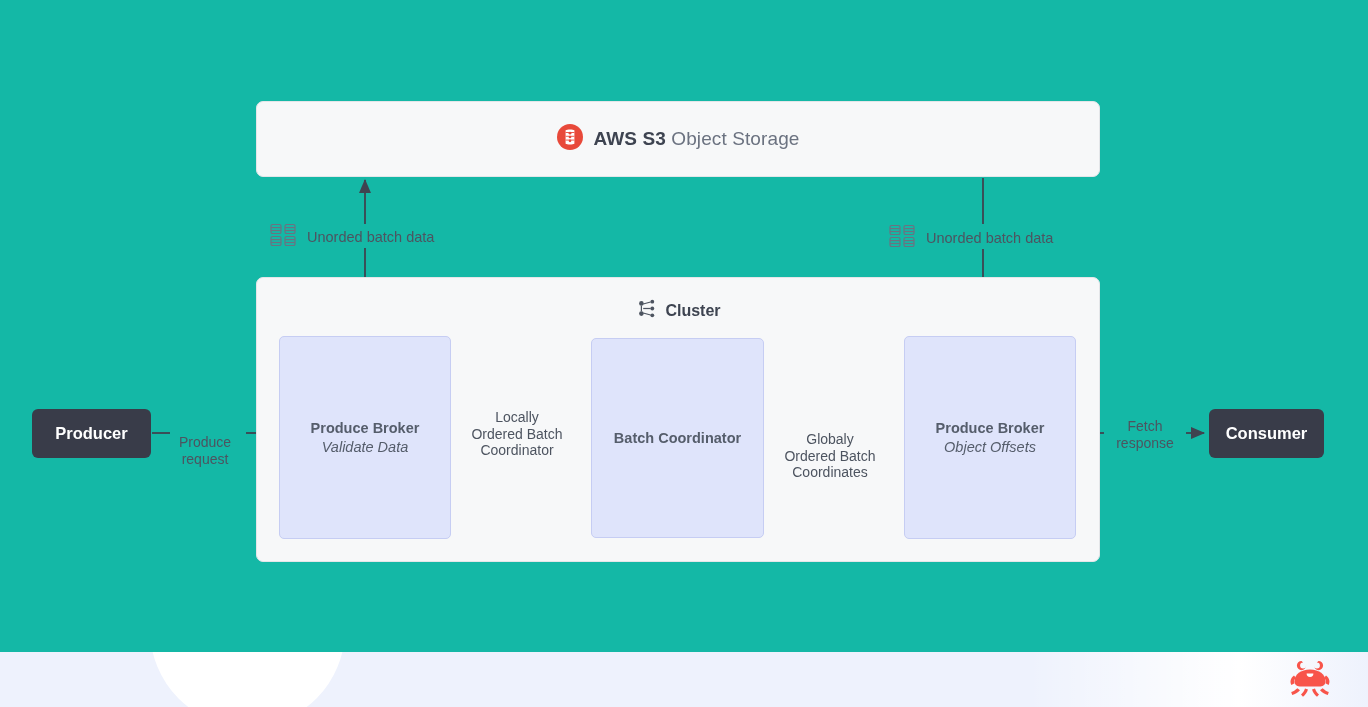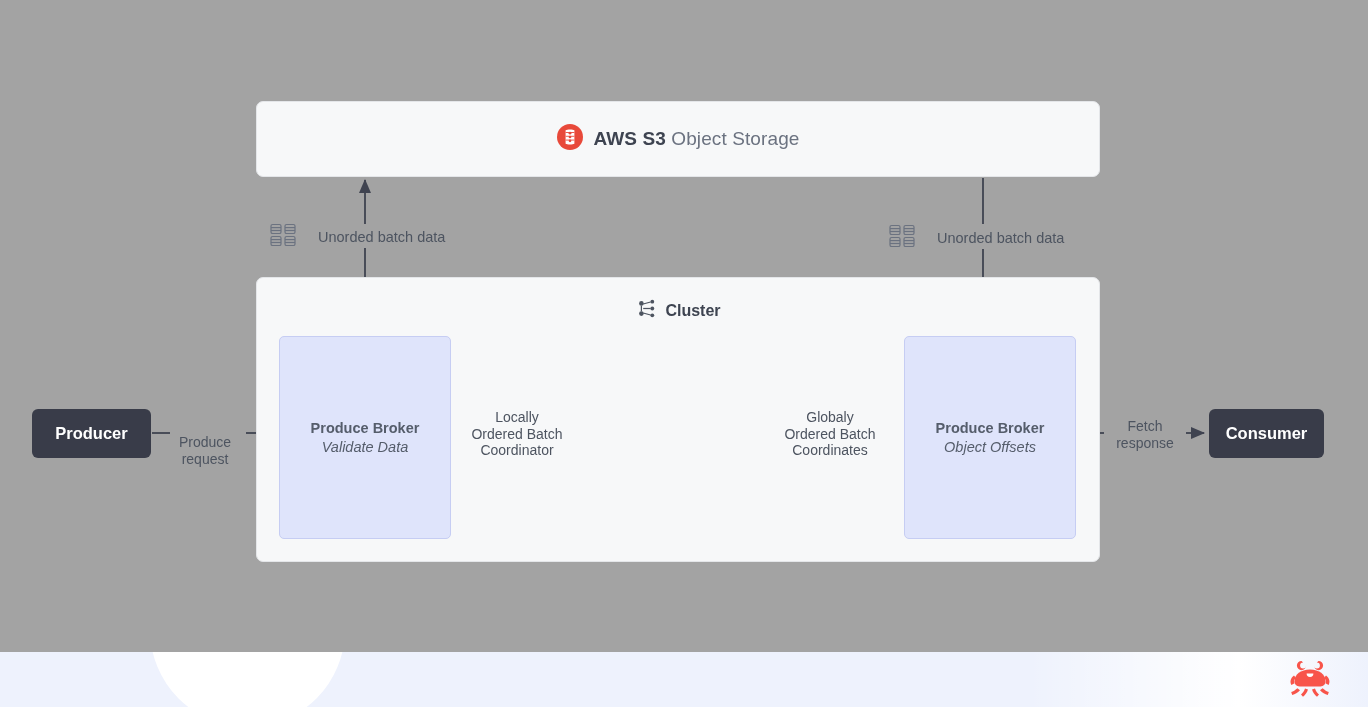--- a/index.html
+++ b/index.html
@@ -8,21 +8,21 @@
     width: 1368px;
     height: 707px;
     background: #ffffff;
     font-family: "Liberation Sans", sans-serif;
     overflow: hidden;
   }
   #stage {
     position: relative;
     width: 1368px;
     height: 707px;
-    background: #a3a3a3;
+    background: #14b8a6;
   }
 
   
   .footer-band {
     position: absolute;
     left: 0; top: 652px;
     width: 1368px; height: 55px;
     background: #eef2fd;
     overflow: hidden;
   }
@@ -142,28 +142,28 @@
   .edge-label {
     position: absolute;
     font-size: 14px;
     line-height: 16.5px;
     color: #4d5460;
     text-align: center;
     white-space: pre-line;
   }
   #label-produce-request { left: 166px; top: 434px; width: 78px; }
   #label-locally-ordered { left: 459px; top: 409px; width: 116px; }
-  #label-globaly-ordered { left: 772px; top: 409px; width: 116px; }
+  #label-globaly-ordered { left: 772px; top: 431px; width: 116px; }
   #label-fetch-response { left: 1107px; top: 418px; width: 76px; }
 
   .storage-label {
     position: absolute;
     display: flex;
     align-items: center;
-    gap: 20px;
+    gap: 9px;
   }
   .storage-label .txt {
     font-size: 14.5px;
     color: #4d5460;
     white-space: nowrap;
   }
   #label-unordered-left  { left: 270px; top: 223px; }
   #label-unordered-right { left: 889px; top: 224px; }
 
   
@@ -316,20 +316,23 @@
       </span>
       <span class="cluster-title">Cluster</span>
     </div>
   </div>
 
   <div class="node" id="node-produce-broker-1">
     <span class="node-title">Produce Broker</span>
     <span class="node-sub">Validate Data</span>
   </div>
 
+  <div class="node" id="node-batch-coordinator">
+    <span class="node-title">Batch Coordinator</span>
+  </div>
 
   <div class="node" id="node-produce-broker-2">
     <span class="node-title">Produce Broker</span>
     <span class="node-sub">Object Offsets</span>
   </div>
 
   <div class="endpoint" id="endpoint-consumer">
     <span>Consumer</span>
   </div>
 

